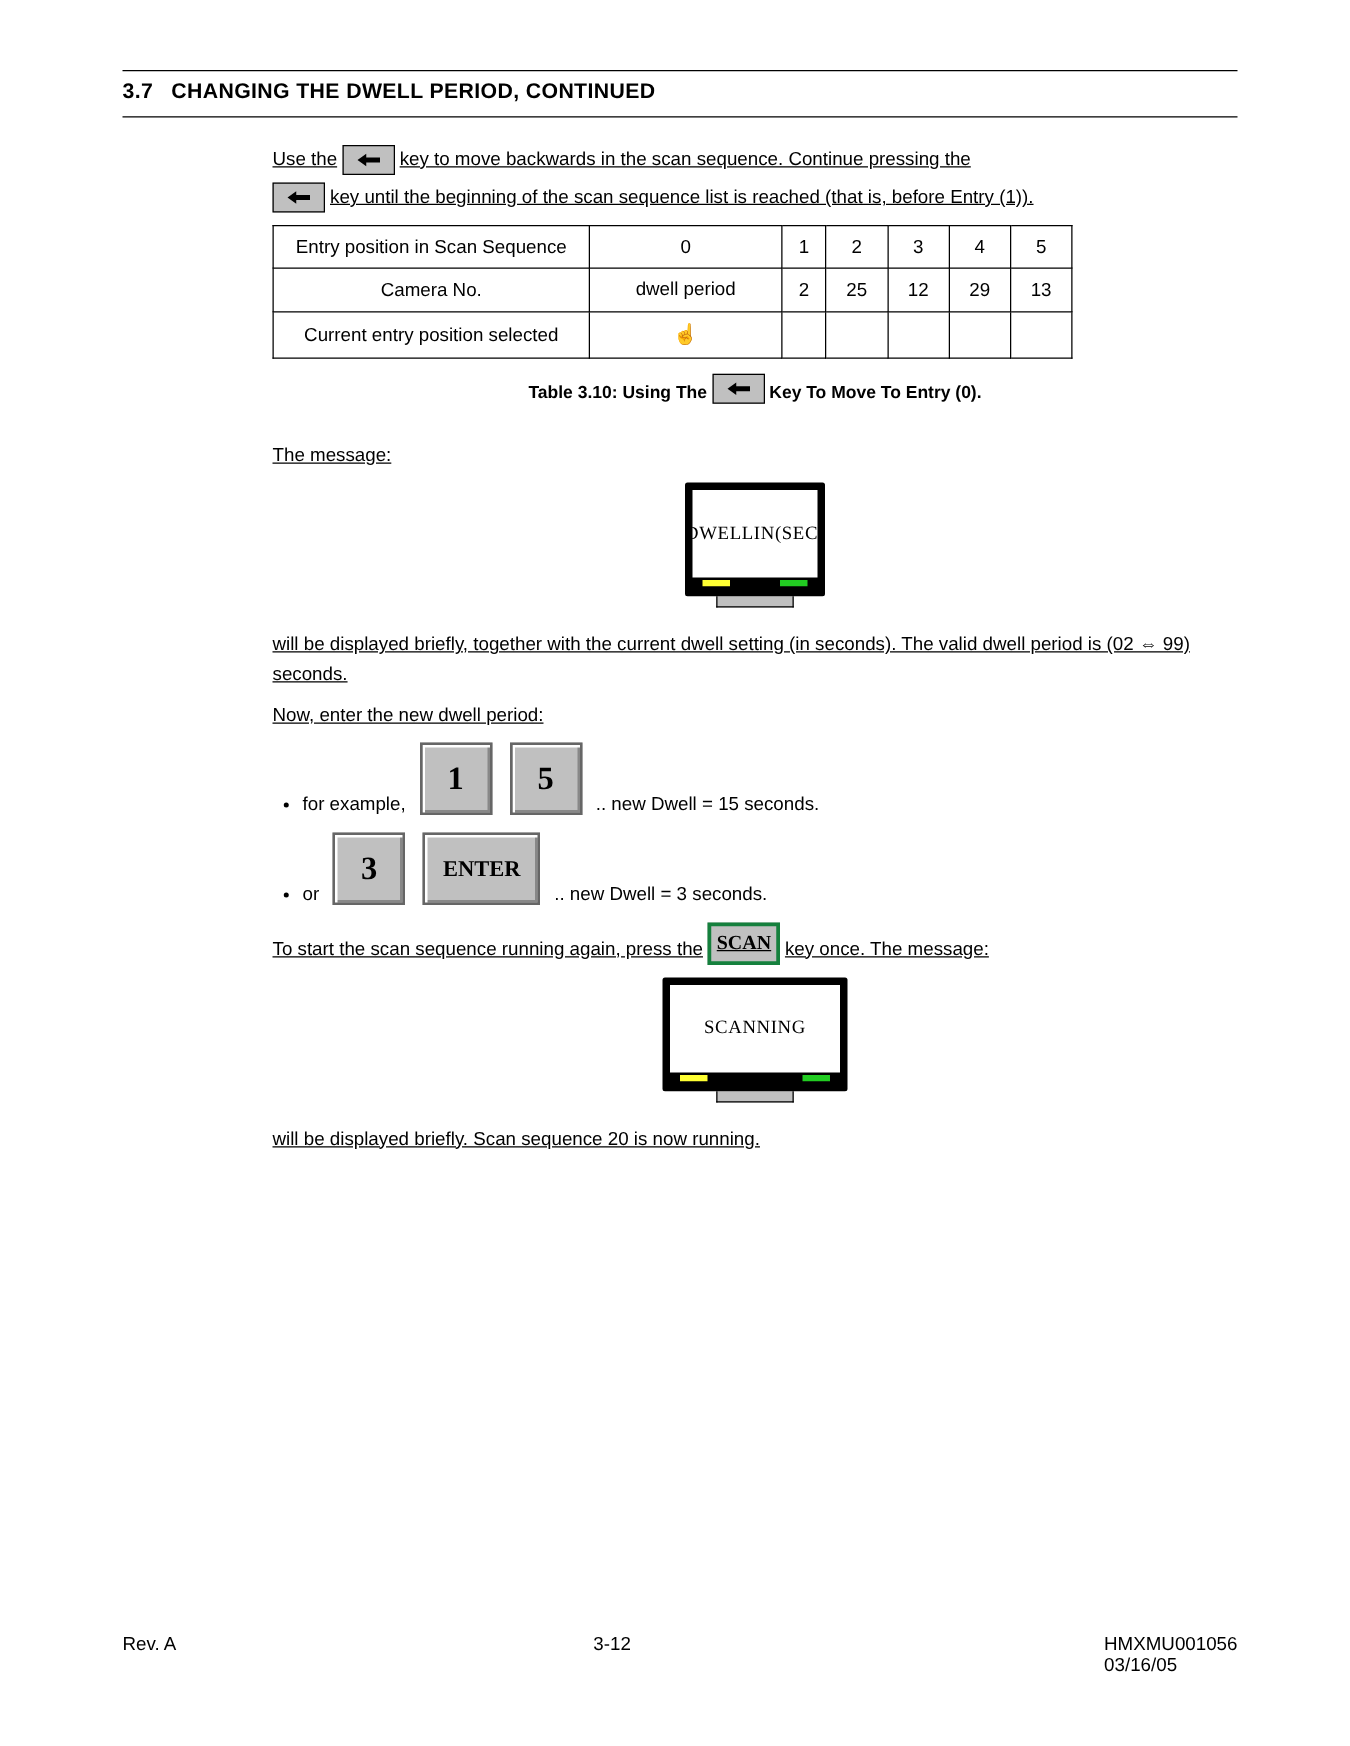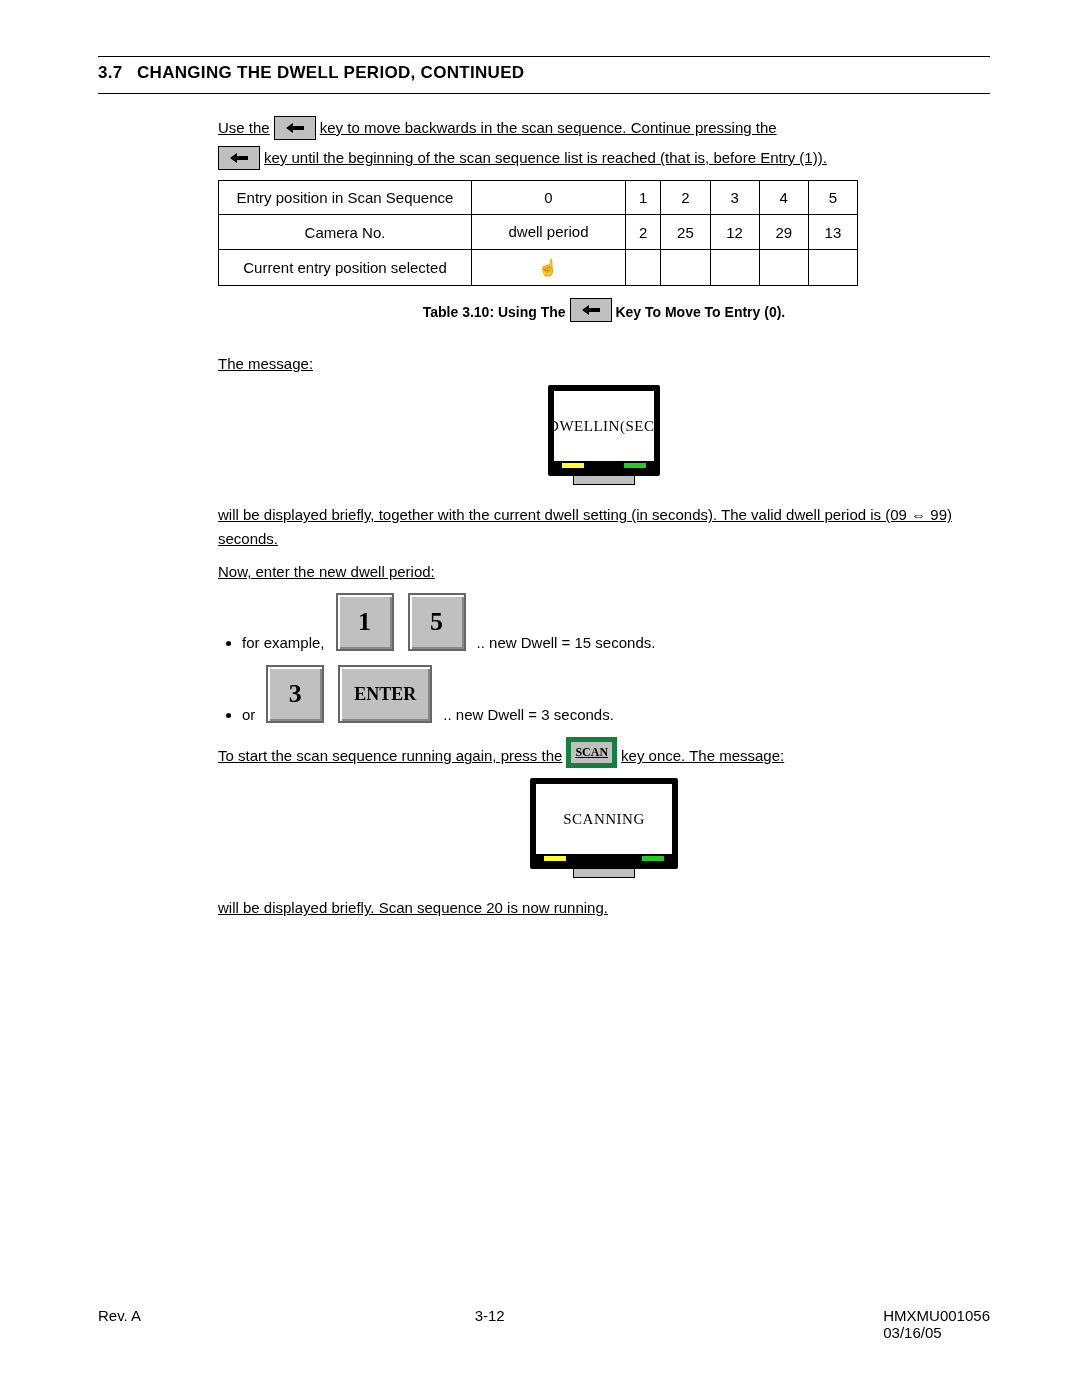--- a/index.html
+++ b/index.html
@@ -6,21 +6,21 @@
 .page { width: 1080px; height: 1397px; box-sizing: border-box; padding: 56px 90px 40px 98px; position: relative; }
 .hr-top { border-top: 1.5px solid #000; margin-bottom: 6px; }
 .section-head { font-weight: bold; font-size: 17px; letter-spacing: 0.3px; }
 .sec-num { display: inline-block; width: 34px; }
 .hr-bottom { border-top: 1.5px solid #000; margin-top: 10px; margin-bottom: 22px; }
 .content { padding-left: 120px; padding-right: 0; }
 .para { line-height: 1.55; margin-bottom: 10px; text-decoration: underline; }
 .inline-row { display: flex; align-items: flex-end; flex-wrap: wrap; gap: 4px; line-height: 1.6; }
 .back-key { display: inline-block; background: #c0c0c0; border: 1px solid #000; width: 40px; height: 22px; position: relative; vertical-align: middle; }
 .back-key svg { position: absolute; left: 50%; top: 50%; transform: translate(-50%,-50%); }
-.scan-key { display: inline-block; background: #c0c0c0; border: 5px solid #15803d; font-family: Georgia, 'Times New Roman', serif; font-weight: bold; font-size: 12px; padding: 1px 4px; vertical-align: middle; }
+.scan-key { display: inline-block; background: #c0c0c0; border: 3px solid #15803d; font-family: Georgia, 'Times New Roman', serif; font-weight: bold; font-size: 16px; padding: 1px 4px; vertical-align: middle; }
 .tbl { border-collapse: collapse; margin-left: 0; margin-top: 10px; margin-bottom: 12px; width: 640px; }
 .tbl td, .tbl th { border: 1.5px solid #000; text-align: center; padding: 8px 6px; font-weight: normal; font-size: 15px; }
 .tbl td.rowhead { text-align: center; width: 240px; }
 .caption { font-weight: bold; text-align: center; margin: 8px 0 30px 0; font-size: 14px; }
 .monitor { width: 112px; margin: 6px auto 18px auto; }
 .monitor .bezel { background: #000; padding: 6px; border-radius: 2px; position: relative; }
 .monitor .screen { background: #fff; height: 70px; display: flex; flex-direction: row; align-items: center; justify-content: center; font-family: Georgia, 'Times New Roman', serif; font-weight: normal; font-size: 15px; letter-spacing: 0.5px; line-height: 1.15; text-align: center; }
 .monitor .leds { display: flex; justify-content: space-between; padding: 2px 8px; }
 .monitor .led { width: 22px; height: 5px; }
 .monitor .led.y { background: #ffff33; }
@@ -117,21 +117,21 @@
           <div>(SEC)</div>
         </div>
         <div class="leds">
             <div class="led y"></div>
             <div class="led g"></div>
           </div>
       </div>
       <div class="base"></div>
     </div>
 
-    <div class="para">will be displayed briefly, together with the current dwell setting (in seconds). The valid dwell period is (09 ⇔ 99) seconds.</div>
+    <div class="para">will be displayed briefly, together with the current dwell setting (in seconds). The valid dwell period is (02 ⇔ 99) seconds.</div>
     <div class="para">Now, enter the new dwell period:</div>
 
     <ul class="examples">
       <li>
         <div class="li-row">
           <span>for example,</span>
           <span class="keycap">1</span>
           <span class="keycap">5</span>
           <span>.. new Dwell = 15 seconds.</span>
         </div>

